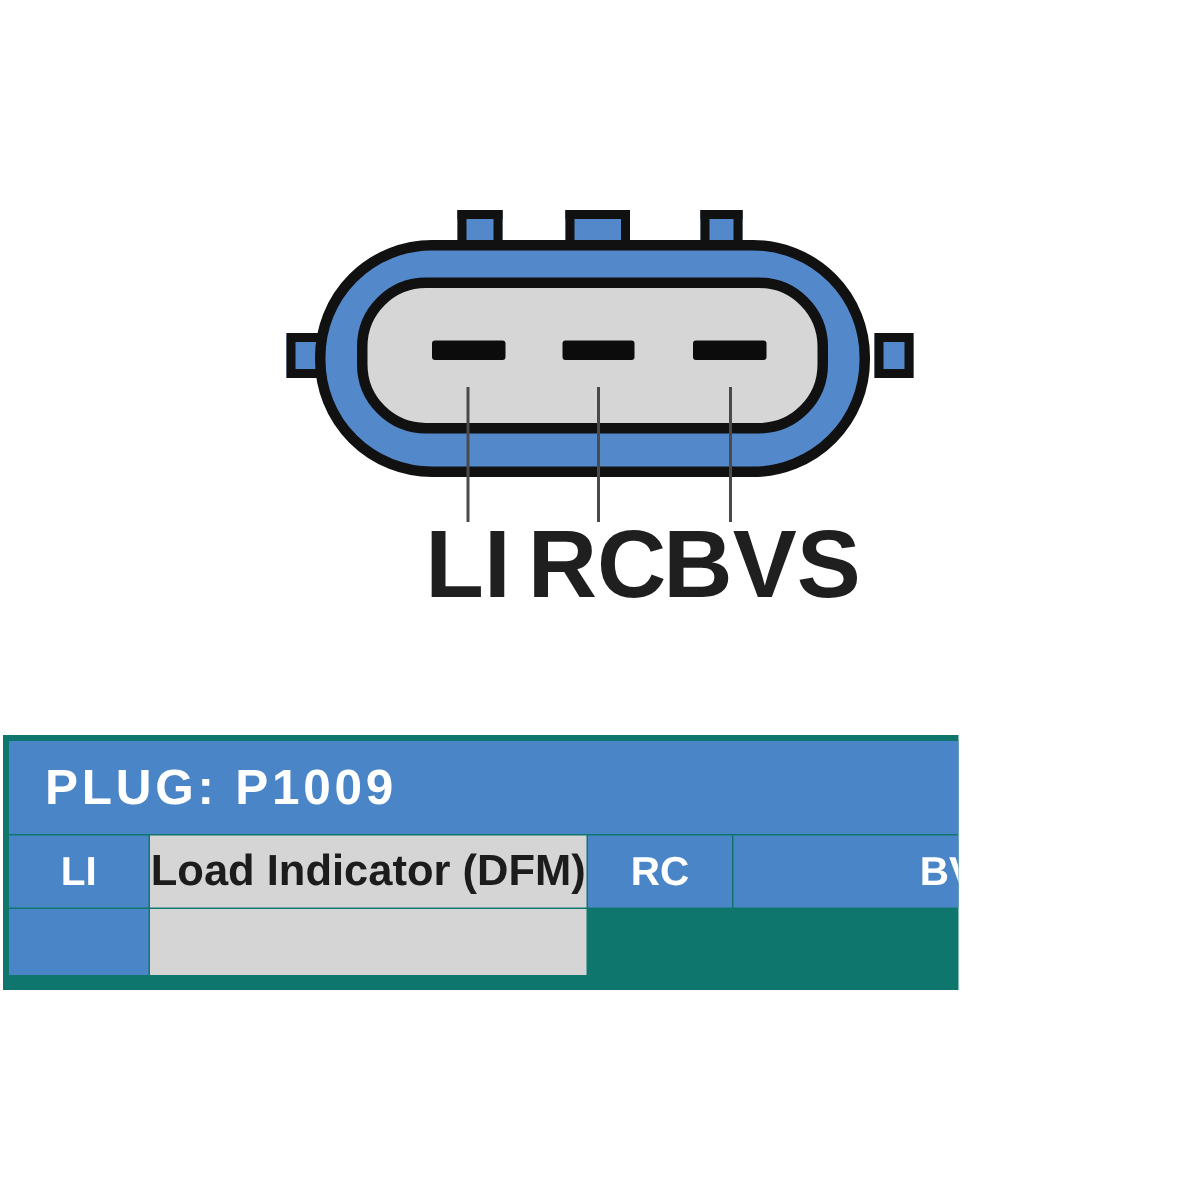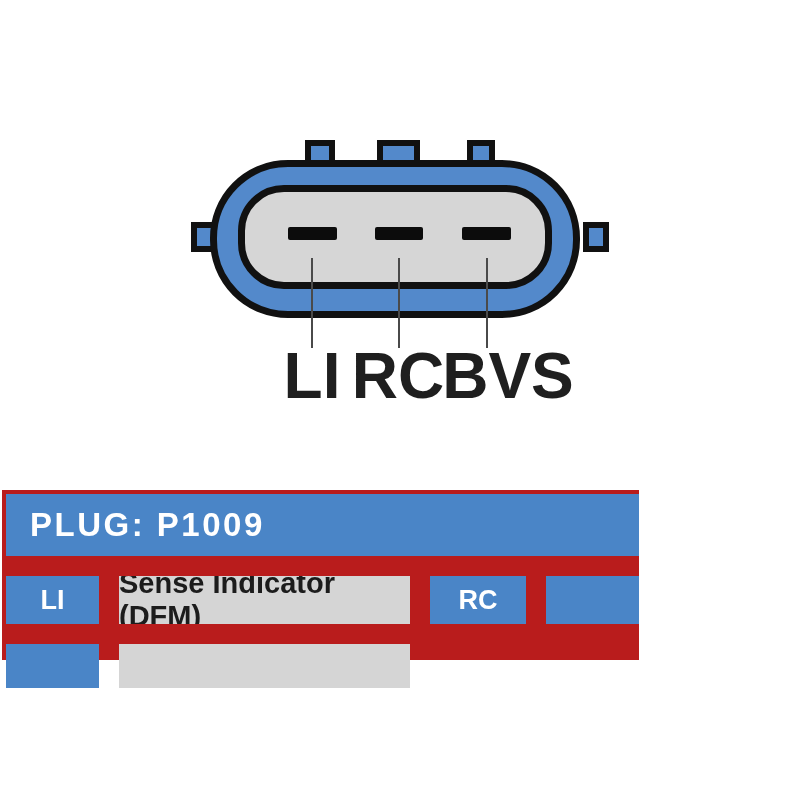--- a/index.html
+++ b/index.html
@@ -102,27 +102,27 @@
   .pl-2 { left: 398px; }
   .pl-3 { left: 508px; }
 
   
   .ptable {
     position: absolute;
     left: 2px;
     top: 490px;
     width: 795px;
     height: 170px;
-    background: #b91c1c;
+    background: #0f766e;
     box-sizing: border-box;
     padding: 4px;
     display: grid;
     grid-template-columns: 93px 291px 96px 1fr;
     grid-template-rows: 62px 48px 44px;
-    gap: 20px;
+    gap: 1px;
   }
   .cell {
     display: flex;
     align-items: center;
     justify-content: center;
     overflow: hidden;
   }
   .cell-title {
     grid-column: 1 / -1;
     background: #4a85c7;
@@ -171,21 +171,21 @@
 
     <div class="pin-label pl-1">LI</div>
     <div class="pin-label pl-2">RC</div>
     <div class="pin-label pl-3">BVS</div>
   </div>
 
   <div class="ptable">
     <div class="cell cell-title">PLUG: P1009</div>
 
     <div class="cell cell-key">LI</div>
-    <div class="cell cell-desc">Sense Indicator (DFM)</div>
+    <div class="cell cell-desc">Load Indicator (DFM)</div>
     <div class="cell cell-key">RC</div>
 
     <div class="cell cell-key">BVS</div>
     <div class="cell cell-key"></div>
     <div class="cell cell-desc"></div>
   </div>
 
 </div>
 
 </body></html>

